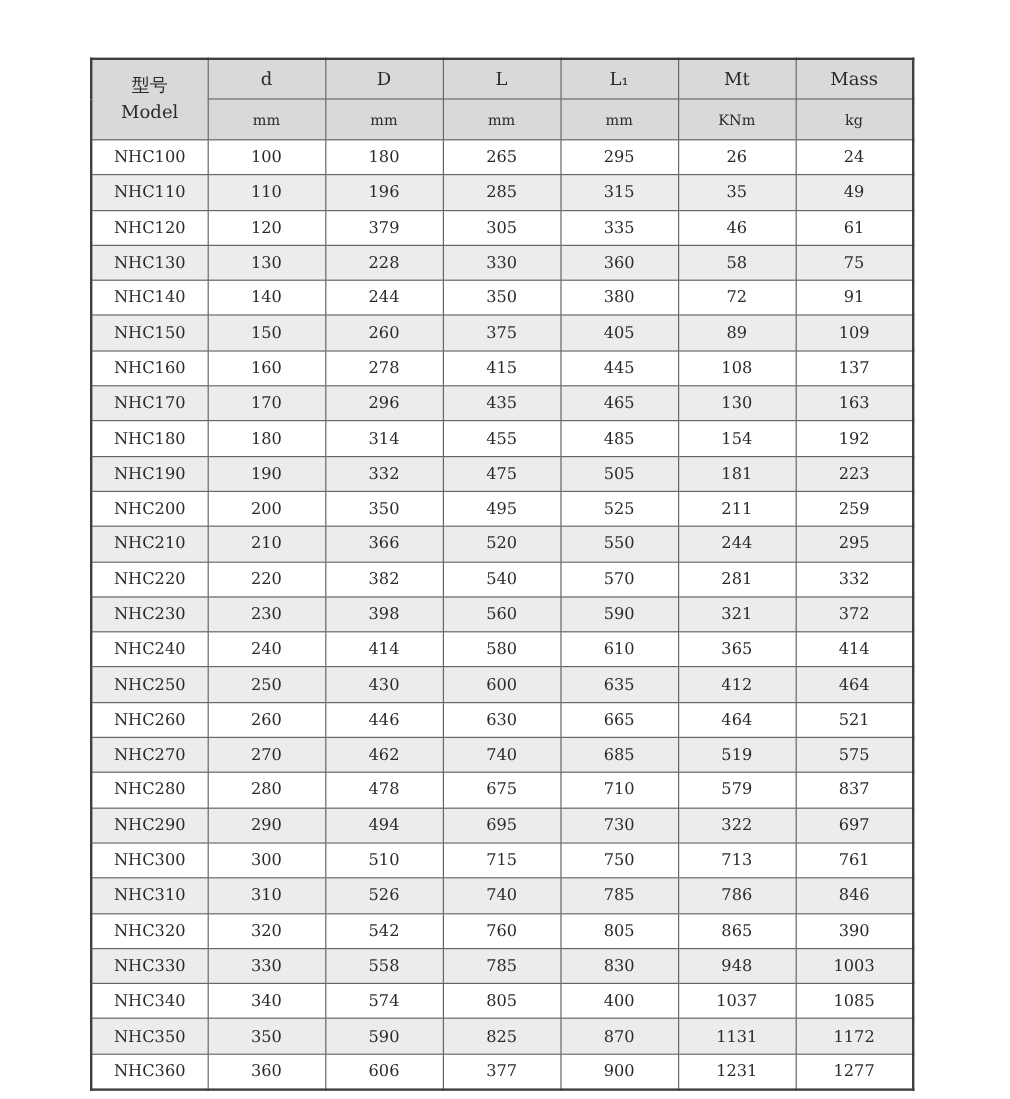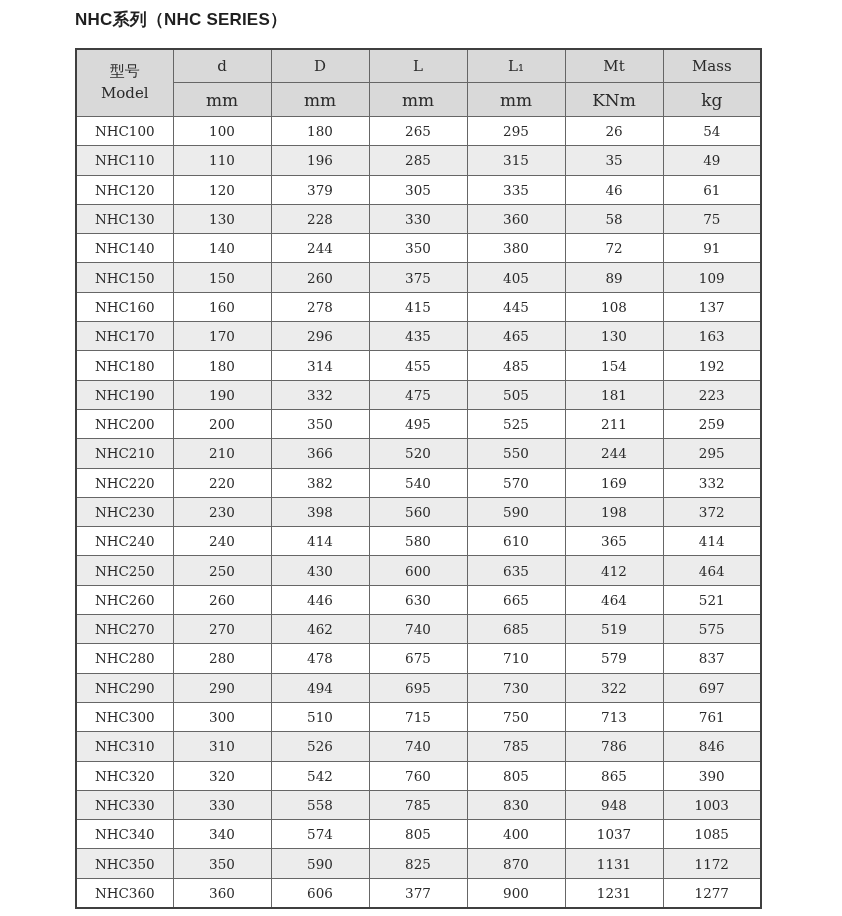--- a/index.html
+++ b/index.html
@@ -47,40 +47,39 @@
     font-weight: normal;
   }
   table.spec-table {
     border: 2px solid var(--border-outer, #3f3f3f);
     padding-left: 32px;
   }
   thead th {
     background: var(--header-bg, #d9d9d9);
   }
   tr.head-label th { height: 32px; font-size: 15px; }
-  tr.head-unit  th { height: 33px; font-size: 17px; }
+  tr.head-unit  th { height: 33px; font-size: 12px; }
   th.model-th {
     font-size: 14px;
     line-height: 1.45;
   }
   tbody td {
     height: 28.3px;
     font-size: 13.5px;
     background: #ffffff;
   }
   tbody tr:nth-child(even) td {
     background: var(--row-alt-bg, #ececec);
   }
 </style>
 </head>
 <body>
 
 <div class="page">
 
-  <h1 class="title">NHC系列（NHC SERIES）</h1>
 
   <table class="spec-table">
     <colgroup>
       <col class="model-col">
       <col class="num-col">
         <col class="num-col">
         <col class="num-col">
       <col class="num-col">
         <col class="num-col">
         <col class="num-col">
@@ -108,21 +107,21 @@
       </tr>
     </thead>
     <tbody>
         <tr>
           <td>NHC100</td>
           <td>100</td>
           <td>180</td>
           <td>265</td>
           <td>295</td>
           <td>26</td>
-          <td>54</td>
+          <td>24</td>
         </tr>
         <tr>
           <td>NHC110</td>
           <td>110</td>
           <td>196</td>
           <td>285</td>
           <td>315</td>
           <td>35</td>
           <td>49</td>
         </tr>
@@ -215,30 +214,30 @@
           <td>550</td>
           <td>244</td>
           <td>295</td>
         </tr>
         <tr>
           <td>NHC220</td>
           <td>220</td>
           <td>382</td>
           <td>540</td>
           <td>570</td>
-          <td>169</td>
+          <td>281</td>
           <td>332</td>
         </tr>
         <tr>
           <td>NHC230</td>
           <td>230</td>
           <td>398</td>
           <td>560</td>
           <td>590</td>
-          <td>198</td>
+          <td>321</td>
           <td>372</td>
         </tr>
         <tr>
           <td>NHC240</td>
           <td>240</td>
           <td>414</td>
           <td>580</td>
           <td>610</td>
           <td>365</td>
           <td>414</td>

